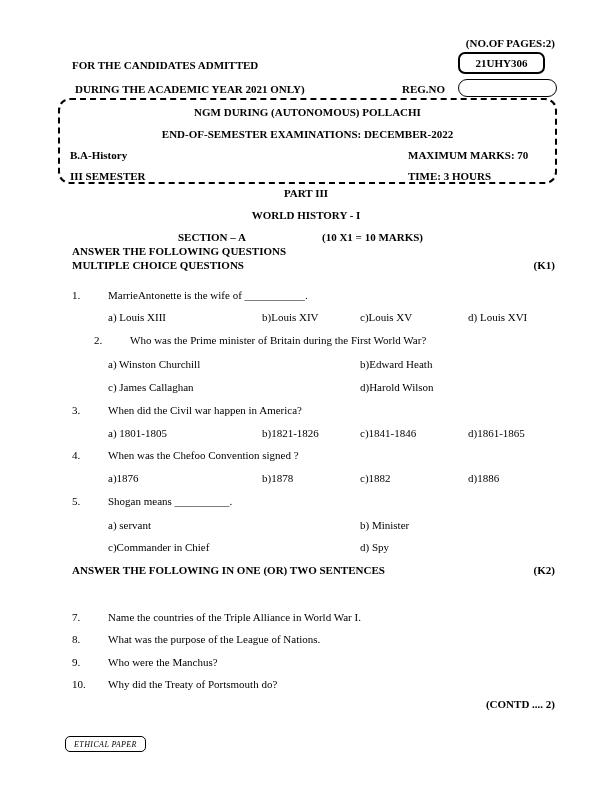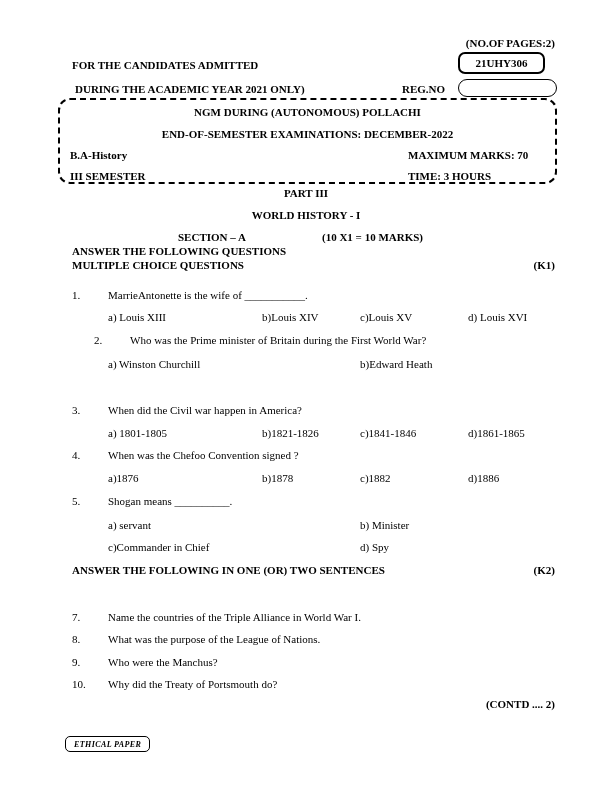--- a/index.html
+++ b/index.html
@@ -48,21 +48,21 @@
   .o1 { left:36px; } .o2 { left:190px; } .o3 { left:288px; } .o4 { left:396px; }
   .oc1 { left:36px; } .oc2 { left:288px; }
   .k-right { position:absolute; right:0; top:0; font-weight:bold; }
 
   .contd { position:absolute; left:72px; top:698px; width:483px; text-align:right; font-weight:bold; }
 
   .ethical-box {
     position:absolute; left:65px; top:736px;
     border:1.5px solid #000; border-radius:5px;
     padding:3px 8px 2px 8px;
-    font-size:8px; font-weight:bold; font-style:italic; letter-spacing:0.4px;
+    font-size:8px; font-weight:normal; font-style:italic; letter-spacing:0.4px;
     white-space:nowrap;
   }
 </style>
 </head>
 <body>
 
 <div class="page">
 
   <div class="abs b" style="top:37px; right:57px;">(NO.OF PAGES:2)</div>
   <div class="abs b" style="top:59px; left:72px;">FOR THE CANDIDATES ADMITTED</div>
@@ -101,20 +101,24 @@
     <span class="opt o3">c)Louis XV</span>
     <span class="opt o4">d) Louis XVI</span>
   </div>
 
   <div class="q" style="top:333px;margin-left:22px;">
     <span class="q-no">2.</span><span>Who was the Prime minister of Britain during the First World War?</span>
   </div>
   <div class="q" style="top:357px;">
     <span class="opt oc1">a) Winston Churchill</span>
     <span class="opt oc2">b)Edward Heath</span>
+  </div>
+  <div class="q" style="top:380px;">
+    <span class="opt oc1">c) James Callaghan</span>
+    <span class="opt oc2">d)Harold Wilson</span>
   </div>
 
   <div class="q" style="top:403px;">
     <span class="q-no">3.</span><span>When did the Civil war happen in America?</span>
   </div>
   <div class="q" style="top:426px;">
     <span class="opt o1">a) 1801-1805</span>
     <span class="opt o2">b)1821-1826</span>
     <span class="opt o3">c)1841-1846</span>
     <span class="opt o4">d)1861-1865</span>

